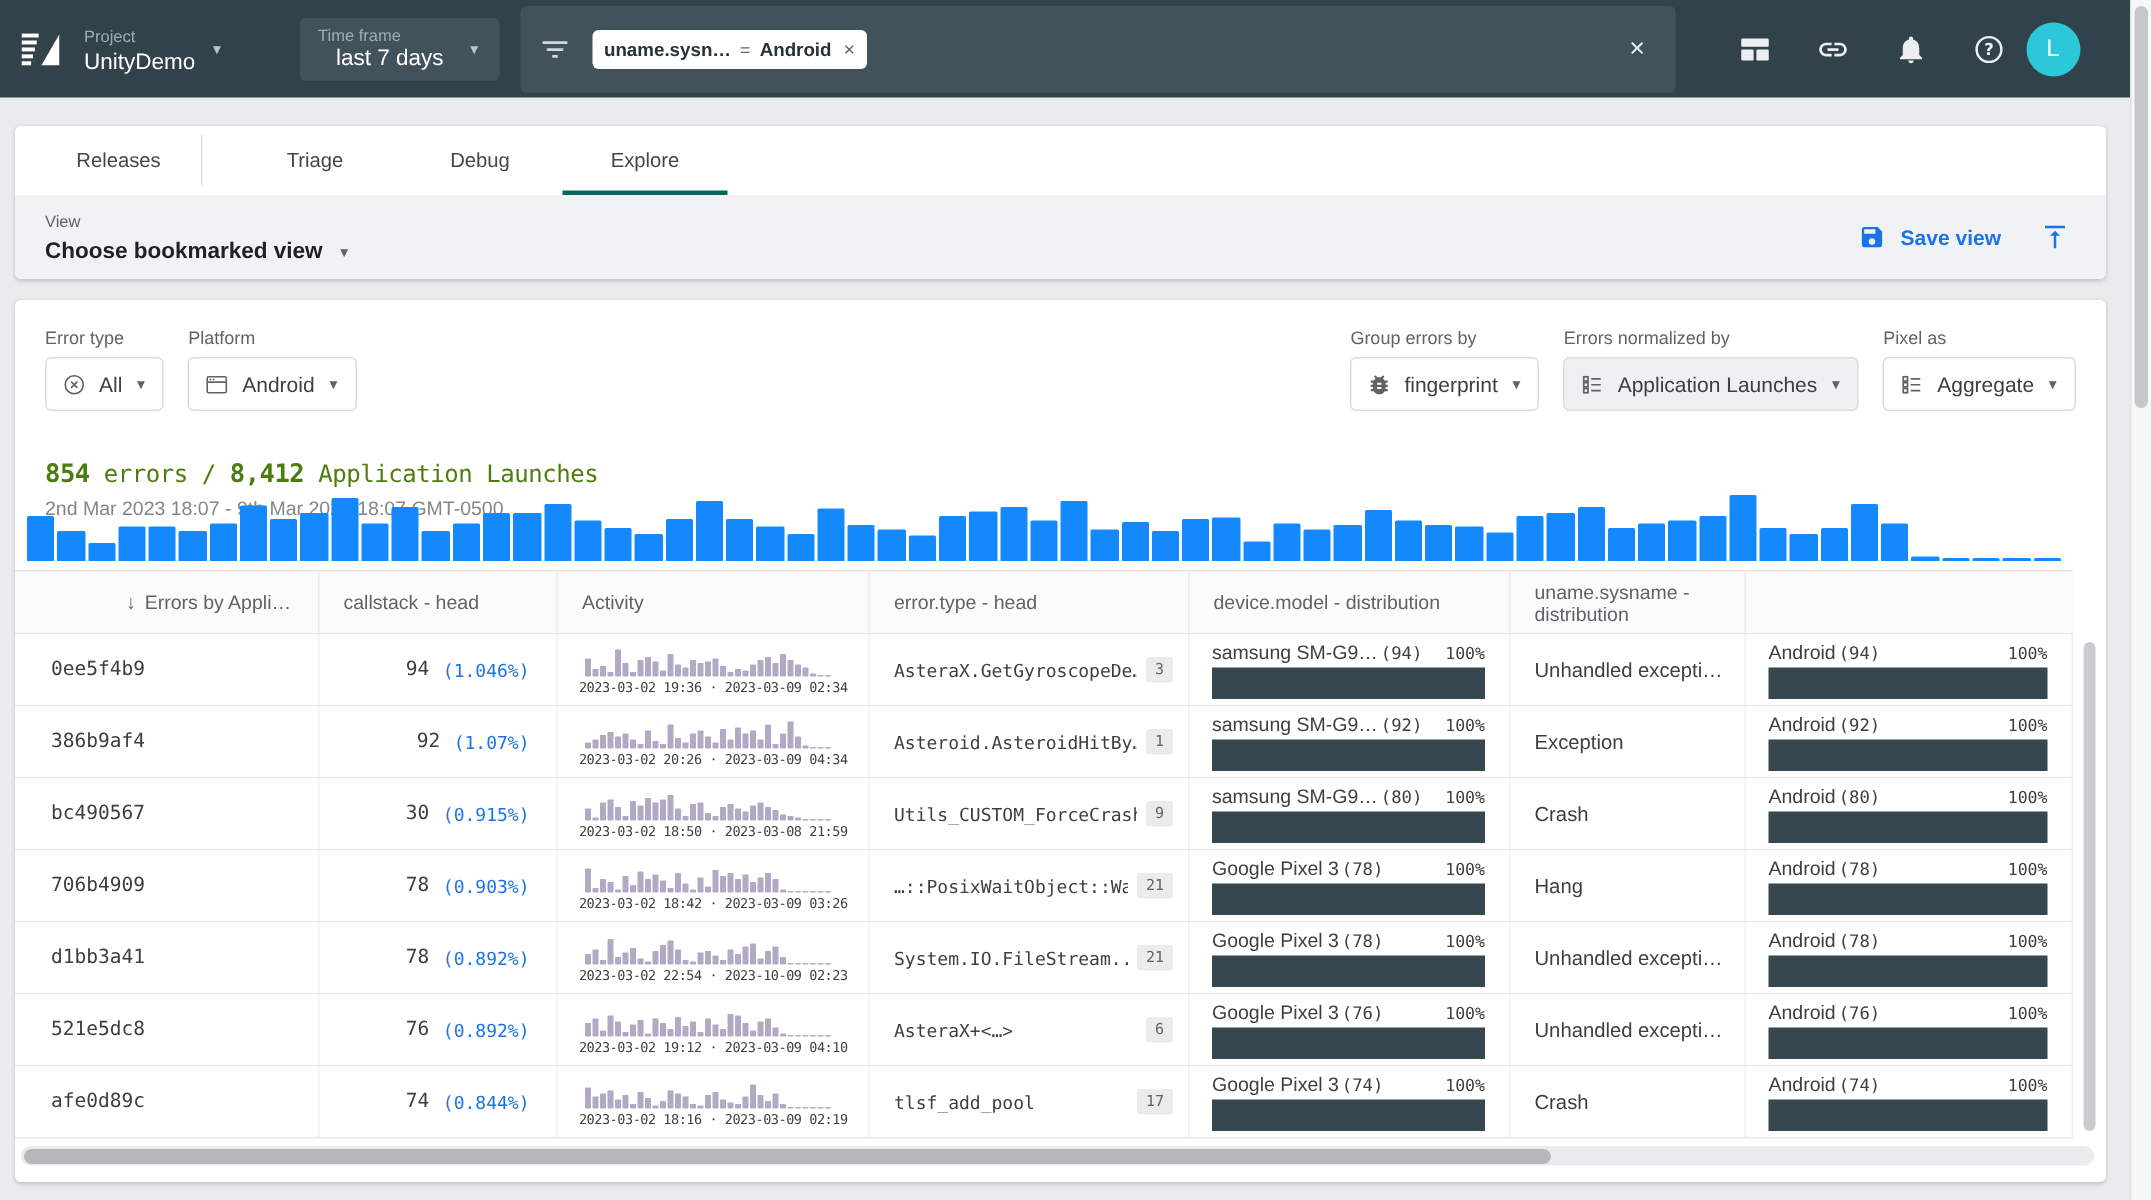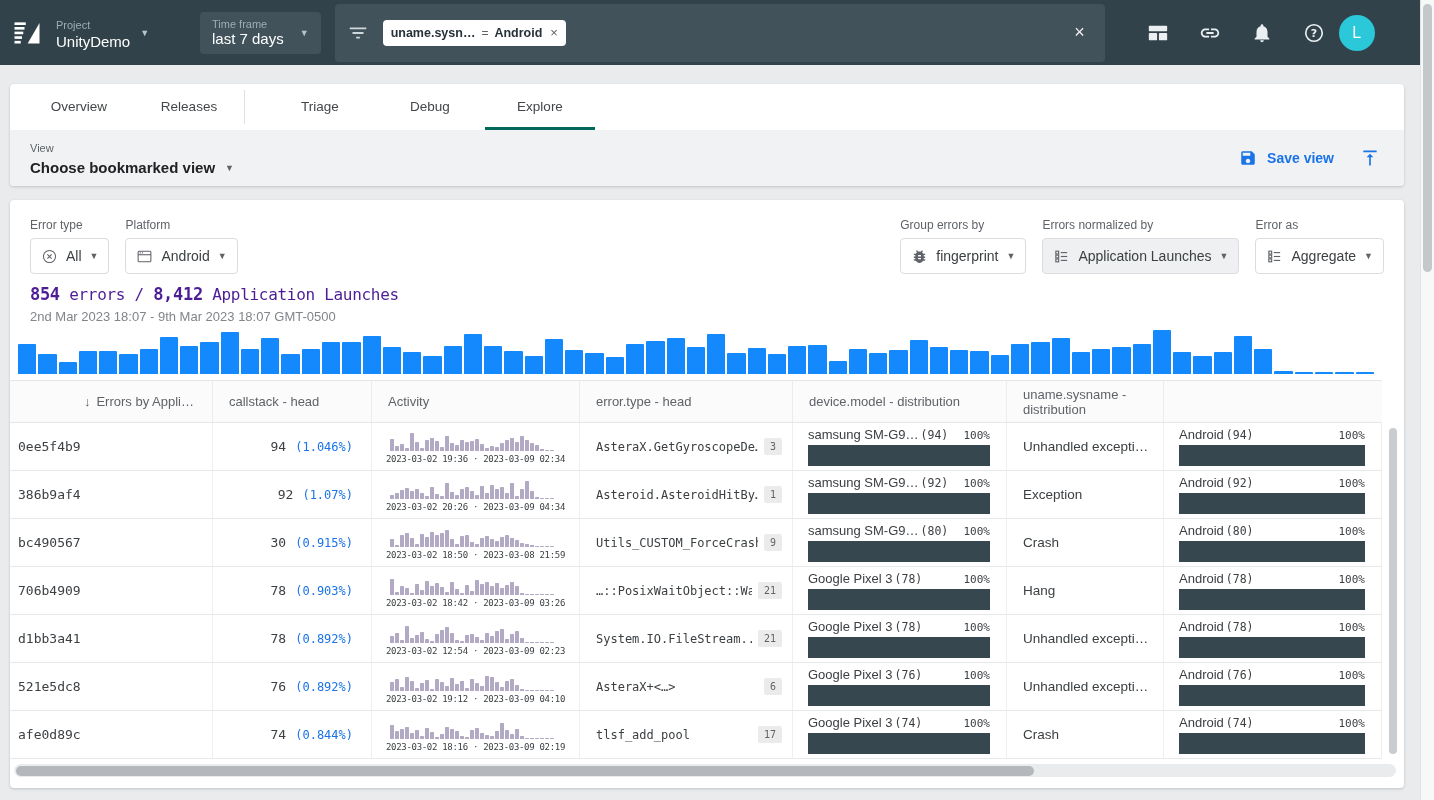--- a/index.html
+++ b/index.html
@@ -10,21 +10,21 @@
   .topbar { position:absolute; left:0; top:0; width:1420px; height:65px; background:#32424a;
             display:flex; align-items:center; padding:0 18px 0 12px; gap:14px; }
   .logo { width:30px; height:30px; flex:0 0 auto; }
   .proj { display:flex; align-items:center; gap:10px; cursor:pointer; min-width:130px; }
   .proj .lbl { font-size:11px; color:#9fadb3; }
   .proj .val { font-size:15px; color:#ffffff; }
   .caret { font-size:9px; color:#b9c4c9; }
   .tf-box { background:#41525a; border-radius:4px; height:42px; padding:4px 12px 4px 12px;
             display:flex; align-items:center; gap:16px; cursor:pointer; }
   .tf-box .lbl { font-size:11px; color:#9fadb3; display:block; }
-  .tf-box .val { font-size:15px; color:#fff; }
+  .tf-box .val { font-size:15px; color:#fff;margin-left:12px; }
   .filterbox { background:#41525a; border-radius:4px; height:58px; flex:1 1 auto; max-width:770px;
                display:flex; align-items:center; padding:0 12px; gap:14px; }
   .chip { background:#ffffff; border-radius:4px; height:26px; display:flex; align-items:center;
           gap:6px; padding:0 8px; cursor:pointer; }
   .chip .attr, .chip .valtxt { font-size:12.5px; font-weight:bold; color:#263238; }
   .chip .op { font-size:12px; color:#5f6368; }
   .chip .x { font-size:13px; color:#5f6368; margin-left:2px; cursor:pointer; }
   .clear-x { margin-left:auto; color:#eceff1; font-size:18px; cursor:pointer; padding:4px 8px; }
   .top-icons { display:flex; align-items:center; gap:30px; margin-left:28px; }
   .tico { width:22px; height:22px; cursor:pointer; }
@@ -68,21 +68,21 @@
   .fgroup .lbl { font-size:12px; color:#5f6368; margin-bottom:6px; display:block; }
   .fbox { border:1px solid #dadce0; border-radius:4px; height:36px; display:inline-flex;
           align-items:center; gap:8px; padding:0 10px; cursor:pointer; background:#fff; }
   .fbox.filled { background:#eef0f1; }
   .fbox .val { font-size:14px; color:#3c4043; }
   .fbox .caret { color:#5f6368; }
   .right-filters { margin-left:auto; display:flex; }
 
   
   .summary { position:absolute; left:20px; top:84px; }
-  .sum-line { font-family:"DejaVu Sans Mono", monospace; font-size:16px; color:#4c1d95; letter-spacing:-0.3px; }
+  .sum-line { font-family:"DejaVu Sans Mono", monospace; font-size:16px; color:#4d7c0f; letter-spacing:-0.3px;margin-top:22px; }
   .sum-line .n { font-weight:bold; font-size:17px; }
   .date-range { margin-top:5px; font-size:13px; color:#80868b; }
 
   
   .histogram { position:absolute; left:8px; right:30px; top:130px; height:44px;
                display:flex; align-items:flex-end; gap:2px; }
   .hbar { flex:1 1 0; background:#1389fd; border-radius:1px 1px 0 0; min-height:1px; cursor:crosshair; }
 
   
   :root { --cols: 203px 159px 208px 213px 214px 157px 218px; }
@@ -91,21 +91,21 @@
   .th { display:flex; align-items:center; padding-left:16px; font-size:13px; color:#5f6368;
         border-right:1px solid #ececee; cursor:pointer; min-width:0; }
   .th:first-child { padding-left:20px; }
   .th.errors { justify-content:flex-end; padding-right:18px; gap:6px; }
   .sort-arrow { font-size:13px; color:#5f6368; }
 
   .tbody { position:absolute; left:0; top:223px; width:1372px; }
   .trow { display:grid; grid-template-columns:var(--cols); height:48px; border-bottom:1px solid #e6e8ea;
           background:#fff; cursor:pointer; }
   .td { display:flex; align-items:center; border-right:1px solid #efeff1; min-width:0; overflow:hidden; }
-  .td-fp { padding-left:8px; font-family:"DejaVu Sans Mono", monospace; font-size:13px; color:#3c4043; }
+  .td-fp { padding-left:24px; font-family:"DejaVu Sans Mono", monospace; font-size:13px; color:#3c4043; }
   .td-err { justify-content:flex-end; padding-right:18px; gap:9px; }
   .td-err .num { font-family:"DejaVu Sans Mono", monospace; font-size:13px; color:#3c4043; }
   .td-err .pct { font-family:"DejaVu Sans Mono", monospace; font-size:12px; color:#1a73e8; }
   .td-act { flex-direction:column; justify-content:center; align-items:center; padding:0 14px; }
   .spark { display:flex; align-items:flex-end; gap:1px; height:22px; width:172px; }
   .sbar { width:4px; background:#b2aac4; border-radius:0.5px; }
   .act-range { margin-top:3px; font-family:"DejaVu Sans Mono", monospace; font-size:9px;
                letter-spacing:-0.3px; color:#3c4043; white-space:nowrap; }
   .td-cs { justify-content:space-between; padding:0 10px 0 16px; }
   .td-cs .code { font-family:"DejaVu Sans Mono", monospace; font-size:12px; color:#3c4043;
@@ -191,21 +191,20 @@
       <svg class="tico" viewBox="0 0 24 24">
         <circle cx="12" cy="12" r="9" fill="none" stroke="#eceff1" stroke-width="1.8"></circle>
         <text x="12" y="16.2" text-anchor="middle" font-size="12" font-weight="bold" fill="#eceff1" font-family="DejaVu Sans, sans-serif">?</text>
       </svg>
     </div>
     <div class="avatar" style="background:#2bc8d9;">L</div>
   </div>
 
   <div class="card card1">
     <div class="tabs">
-      <div class="tab">Overview</div>
       <div class="tab">Releases</div>
       <div class="tabdiv"></div>
       <div class="tab tab-triage">Triage</div>
       <div class="tab">Debug</div>
       <div class="tab active">Explore</div>
     </div>
     <div class="viewbar">
       <span class="lbl">View</span>
       <div class="view-select">
         <span class="val">Choose bookmarked view</span>
@@ -274,21 +273,21 @@
                   <line x1="11" y1="12" x2="20" y2="12"></line>
                 <rect x="4" y="15.5" width="4" height="4"></rect>
                   <line x1="11" y1="17.5" x2="20" y2="17.5"></line>
               </g>
             </svg>
             <span class="val">Application Launches</span>
             <span class="caret">▼</span>
           </div>
         </div>
         <div class="fgroup" style="margin-right:0;">
-          <span class="lbl">Error as</span>
+          <span class="lbl">Pixel as</span>
           <div class="fbox">
             <svg width="17" height="17" viewBox="0 0 24 24">
               <g stroke="#5f6368" stroke-width="1.6" fill="none">
                 <rect x="4" y="4.5" width="4" height="4"></rect>
                   <line x1="11" y1="6.5" x2="20" y2="6.5"></line>
                 <rect x="4" y="10" width="4" height="4"></rect>
                   <line x1="11" y1="12" x2="20" y2="12"></line>
                 <rect x="4" y="15.5" width="4" height="4"></rect>
                   <line x1="11" y1="17.5" x2="20" y2="17.5"></line>
               </g>
@@ -693,21 +692,21 @@
               <div class="sbar" style="height: 9px;"></div>
               <div class="sbar" style="height: 12px;"></div>
               <div class="sbar" style="height: 5px;"></div>
               <div class="sbar" style="height: 1px;"></div>
               <div class="sbar" style="height: 1px;"></div>
               <div class="sbar" style="height: 1px;"></div>
               <div class="sbar" style="height: 1px;"></div>
               <div class="sbar" style="height: 1px;"></div>
               <div class="sbar" style="height: 1px;"></div>
             </div>
-      <div class="act-range">2023-03-02 12:54 · 2023-03-09 02:23</div>
+      <div class="act-range">2023-03-02 22:54 · 2023-10-09 02:23</div>
     </div>
     <div class="td td-cs">
       <span class="code">System.IO.FileStream..…</span>
       <span class="badge">21</span>
     </div>
     <div class="td td-dist">
       <div class="dist-line">
         <span class="dist-label">Google Pixel 3</span>
         <span class="dist-count">(78)</span>
         <span class="dist-pct">100%</span>

